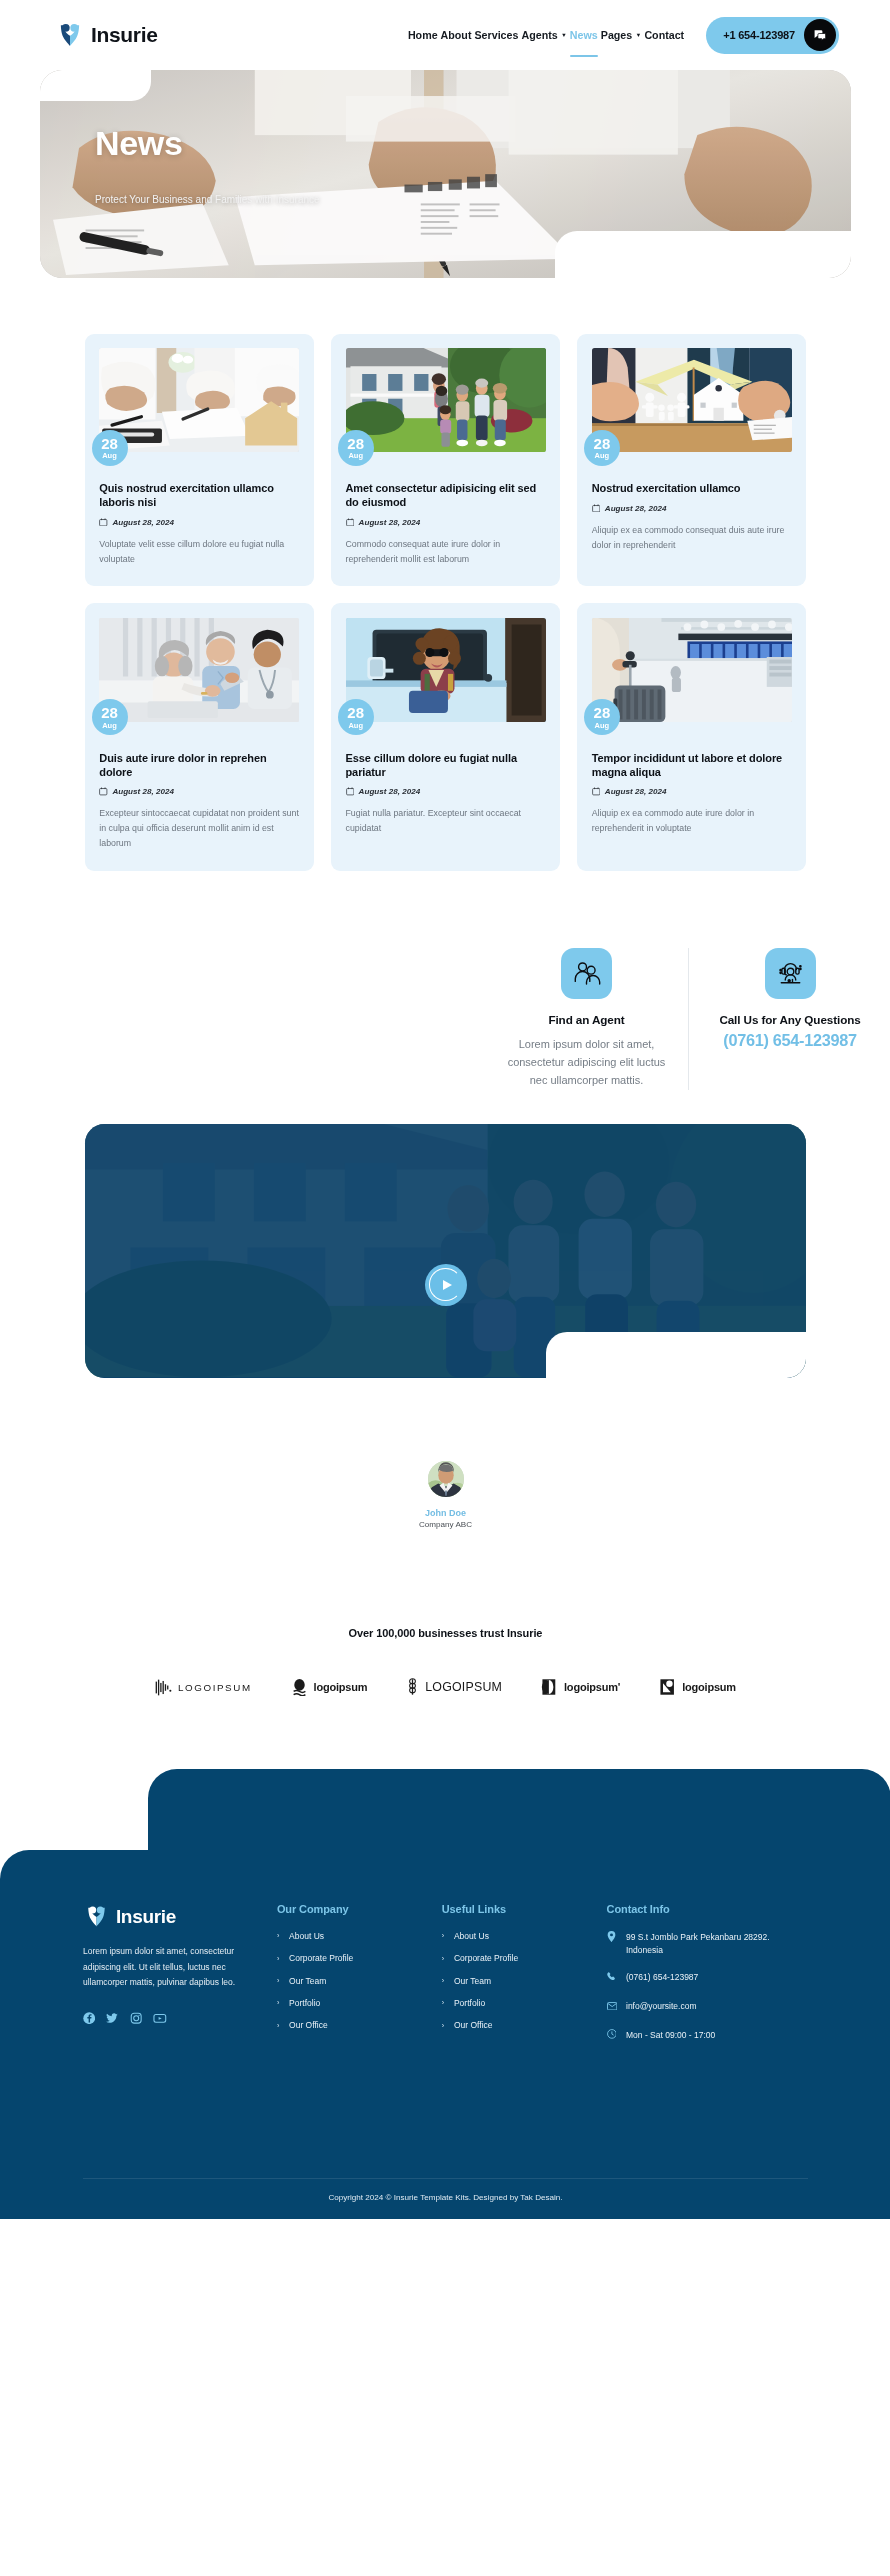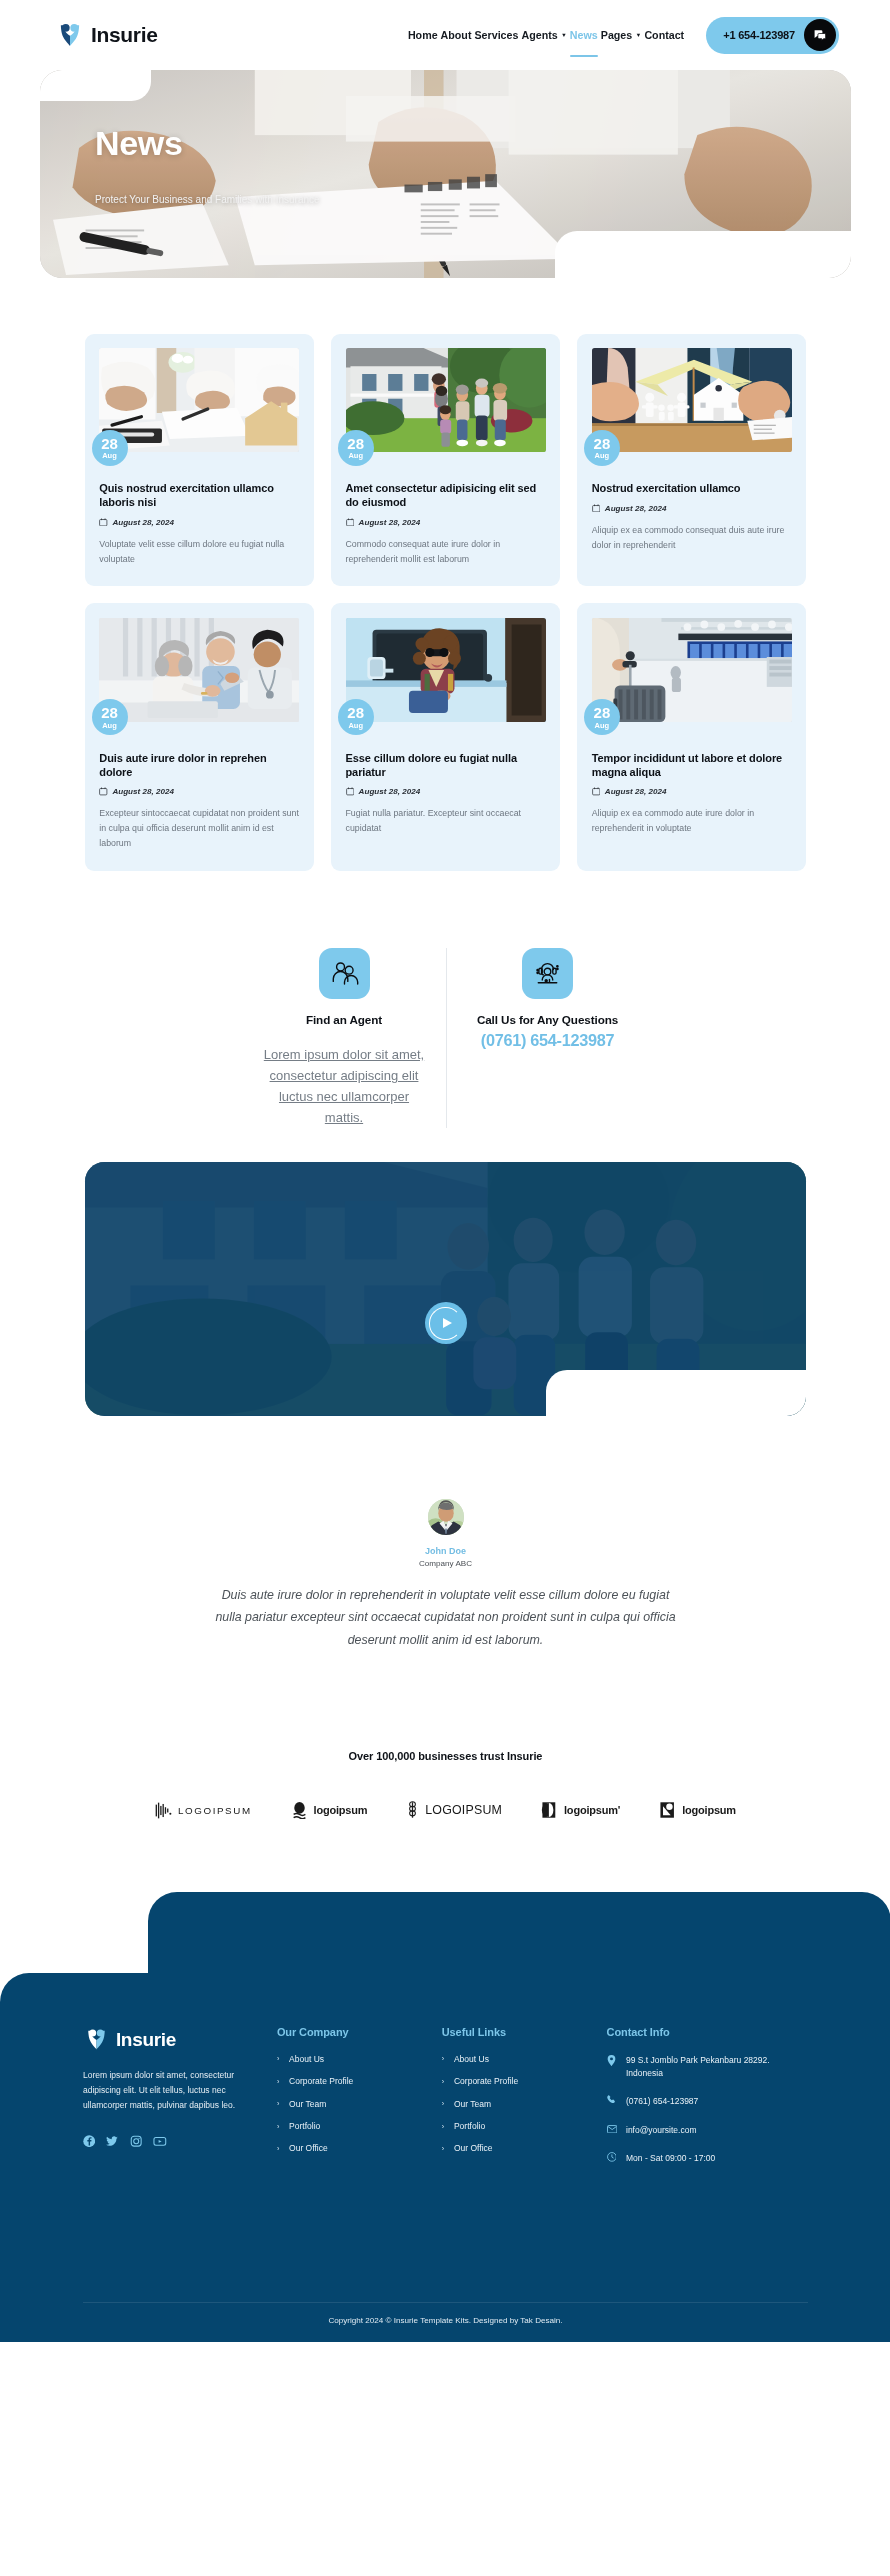--- a/index.html
+++ b/index.html
@@ -168,21 +168,21 @@
     margin-top: 9.8px;
     font-size: 8.8px;
     line-height: 1.72;
     color: #6d7680;
   }
 
   
   .features {
     margin-top: 77px;
     display: flex;
-    justify-content: center;
+    justify-content: flex-end;
     gap: 0;
   }
   .feature {
     width: 203px;
     padding: 0 18px;
     text-align: center;
   }
   .feature + .feature { border-left: 0.7px solid #e4e8ec; }
   .feat-icon {
     width: 51px; height: 51px;
@@ -190,22 +190,22 @@
     background: #7ec9ec;
     margin: 0 auto;
     display: flex; align-items: center; justify-content: center;
   }
   .feat-title {
     margin-top: 14.3px;
     font-size: 11.7px; font-weight: 800; color: #0d1117;
     letter-spacing: -0.1px;
   }
   .feat-desc {
-    margin-top: 18px;
-    font-size: 13px; line-height: 1.62; color: #757d86; text-decoration: underline;
+    margin-top: 10px;
+    font-size: 11px; line-height: 1.62; color: #757d86;
   }
   .feat-phone {
     margin-top: 5.2px;
     font-size: 16.3px; font-weight: 800; color: #72bfe6; letter-spacing: -0.3px;
   }
 
   
   .cta-wrap { padding: 34px 85px 0 85px; }
   .cta {
     position: relative;
@@ -974,21 +974,20 @@
         <ellipse cx="28" cy="22" rx="12" ry="13.5" fill="#cf9c75"></ellipse>
         <path d="M16 18 q2 -13 12 -13 q11 0 12 13 q1 -4 -1 -9 q-4 -7 -11 -7 q-8 0 -11 8 q-2 5 -1 8z" fill="#565656"></path>
         <path d="M17 14 q11 6 22 1 q0 -9 -11 -9 q-11 0 -11 8z" fill="#6f6f6f"></path>
         <path d="M16 35 q12 9 24 0 l10 6 q4 6 4 15 l-52 0 q0 -10 4 -15z" fill="#2d3340"></path>
         <path d="M24 34 l4 9 l4 -9 l6 4 l-10 12 l-10 -12z" fill="#f3f3f3"></path>
         <path d="M26 44 l2 4 l2 -4 l-1 10 l-2 0z" fill="#6f8298"></path>
       </svg>
     </div>
     <div class="tm-name">John Doe</div>
     <div class="tm-company">Company ABC</div>
-    <div class="tm-quote">Duis aute irure dolor in reprehenderit in voluptate velit esse cillum dolore eu fugiat nulla pariatur excepteur sint occaecat cupidatat non proident sunt in culpa qui officia deserunt mollit anim id est laborum.</div>
   </div>
 
   <div class="trust">
     <div class="trust-title">Over 100,000 businesses trust Insurie</div>
     <div class="logos">
 
       <div class="logo-item">
         <svg width="17" height="17" viewBox="0 0 26 26">
           <g fill="#1b1b1b">
             <rect x="1" y="4" width="2" height="18"></rect>

